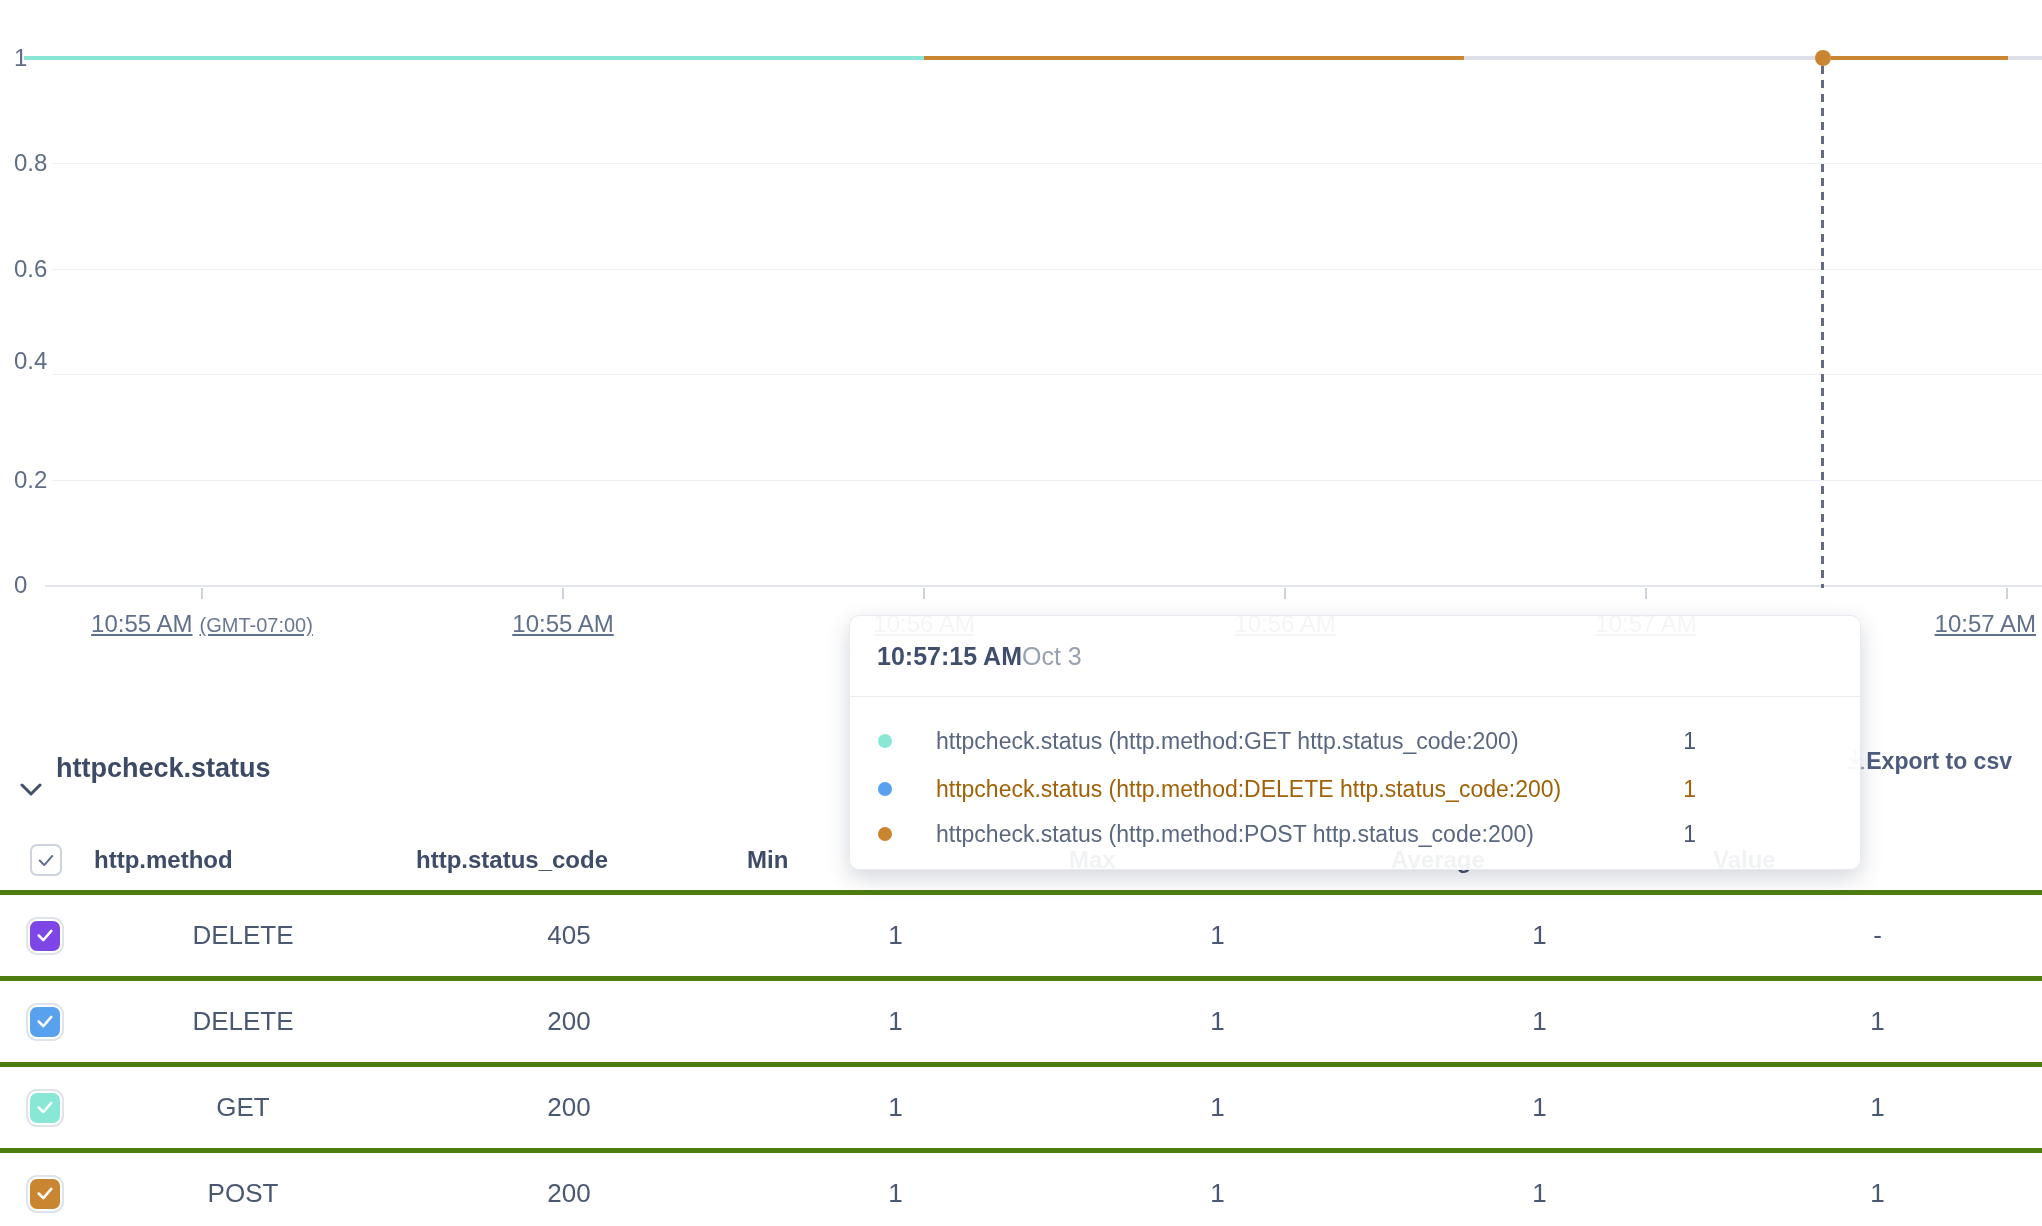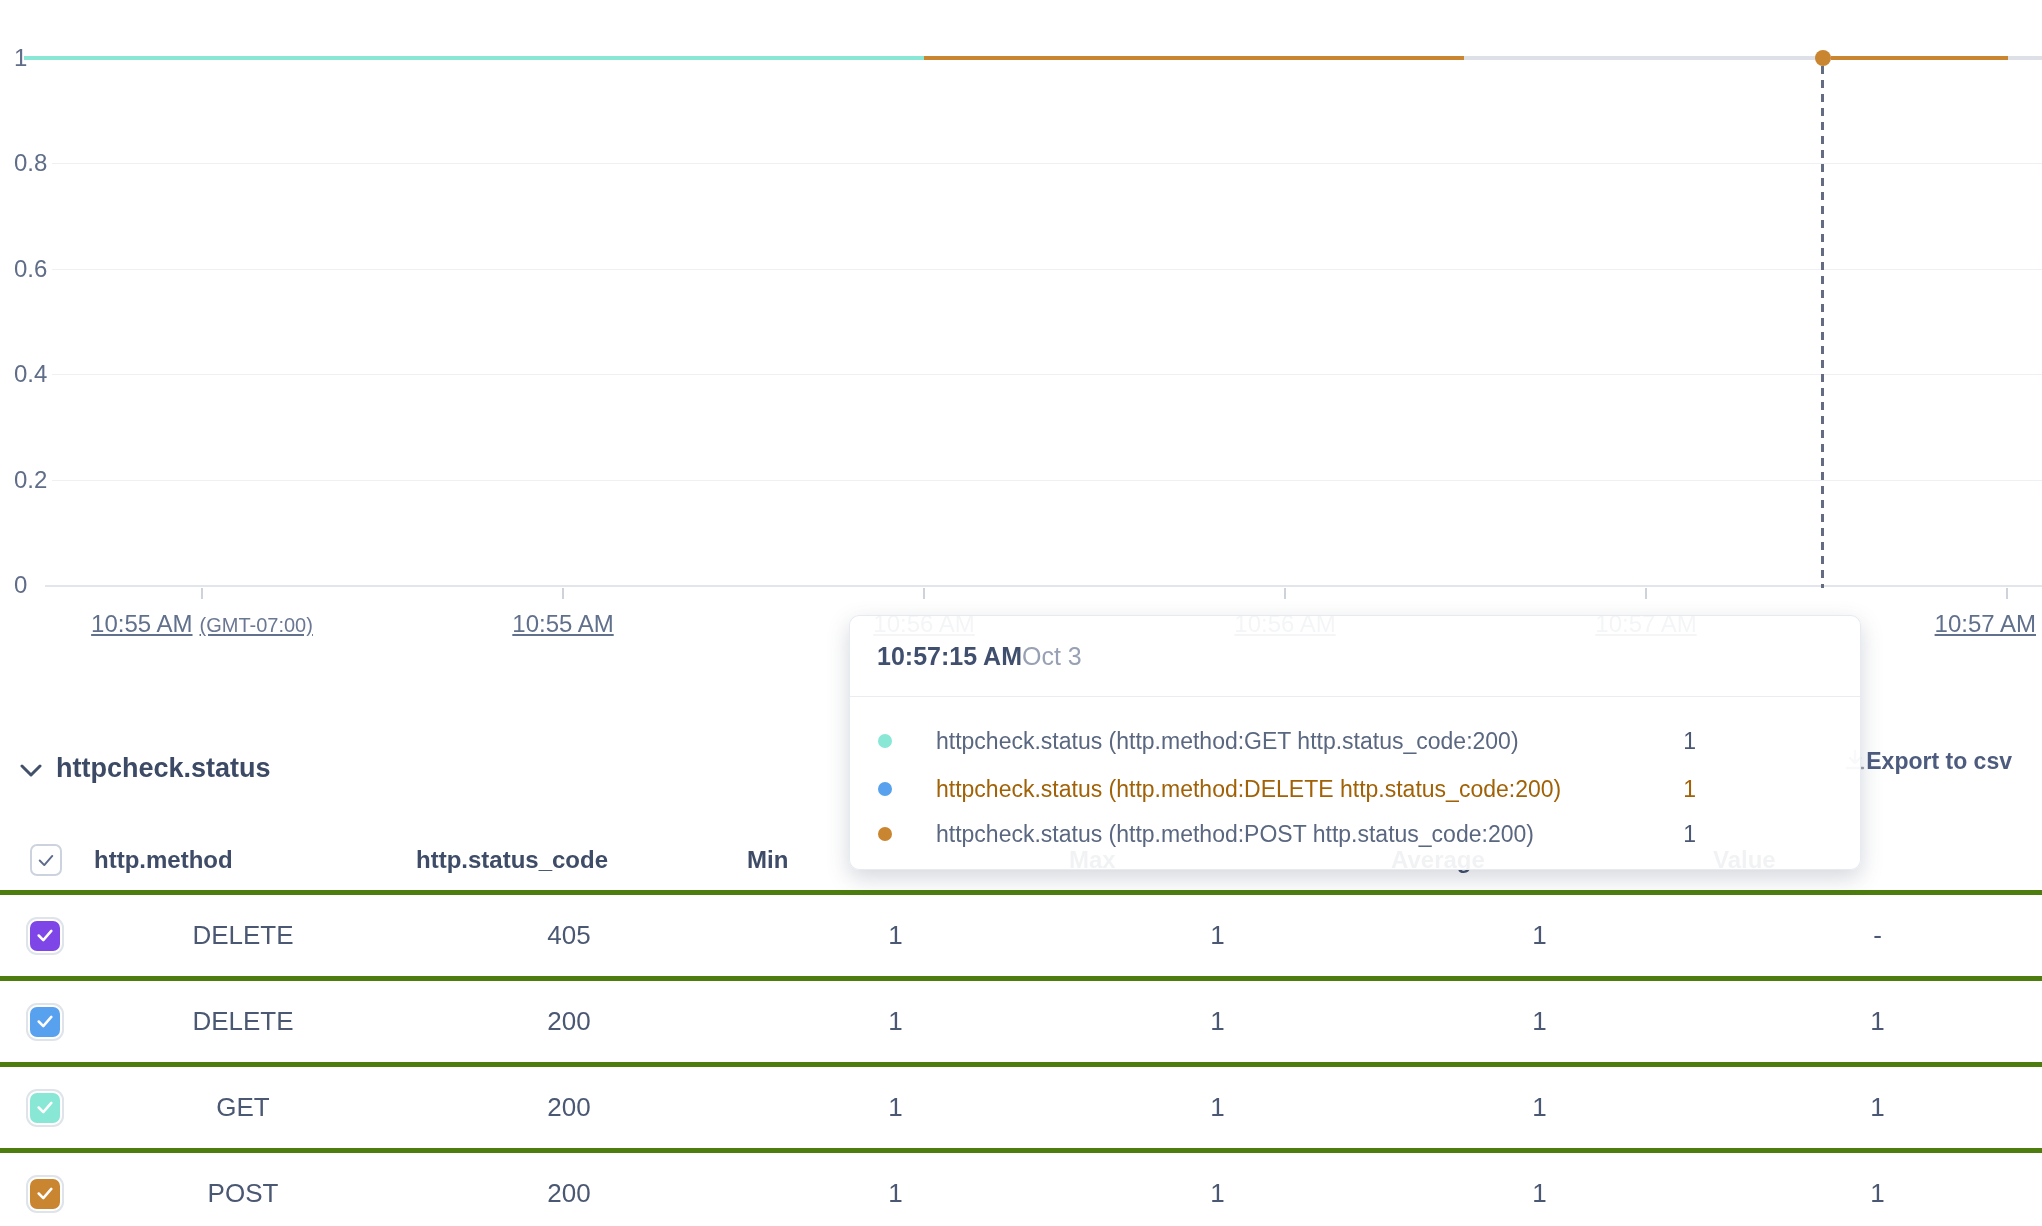--- a/index.html
+++ b/index.html
@@ -17,21 +17,21 @@
   .xlab{position:absolute;top:610px;height:28px;line-height:28px;font-size:24px;color:#61708c;
         white-space:nowrap;transform:translateX(-50%);text-decoration:underline;}
   .xlab .tz{font-size:20px;color:#6b7893;margin-left:7px;}
   .xlab.right-clamp{transform:none;right:6px;}
   .seg{position:absolute;top:56px;height:4px;}
   .dot{position:absolute;width:16px;height:16px;border-radius:50%;top:50px;}
   .crosshair{position:absolute;top:66px;left:1821px;width:3px;height:522px;
     background:repeating-linear-gradient(180deg,#636c82 0 8px,transparent 8px 14px);}
   
   .section-row{position:absolute;left:0;top:740px;width:2042px;height:60px;}
-  .section-title{position:absolute;left:20px;top:0;display:flex;align-items:center;gap:14px;cursor:pointer;}
+  .section-title{position:absolute;left:20px;top:0;display:flex;align-items:flex-end;gap:14px;cursor:pointer;}
   .section-title .chev{display:flex;align-items:center;padding-top:4px;}
   .section-title .t{font-size:27px;font-weight:700;color:#3c4a66;line-height:56px;}
   .export{position:absolute;right:30px;top:8px;display:flex;align-items:flex-end;z-index:1;}
   .export .lbl{font-size:23px;font-weight:700;color:#4d5b7e;white-space:nowrap;}
   
   .tbl{position:absolute;left:0;top:830px;width:2042px;z-index:1;}
   .trow{display:grid;grid-template-columns:70px 322px 330px 322px 322px 322px 1fr;
         align-items:center;border-bottom:5px solid #4d7c0f;}
   .trow.head{height:60px;}
   .trow.body{height:81px;text-align:center;}
@@ -67,21 +67,21 @@
     <div class="gridline" style="top:58px"></div>
     <div class="gridline" style="top:163px"></div>
     <div class="gridline" style="top:269px"></div>
     <div class="gridline" style="top:374px"></div>
     <div class="gridline" style="top:480px"></div>
     <div class="axisline" style="top:585px"></div>
 
     <div class="ylab" style="top:45px">1</div>
     <div class="ylab" style="top:150px">0.8</div>
     <div class="ylab" style="top:256px">0.6</div>
-    <div class="ylab" style="top:361px">0.4</div>
+    <div class="ylab" style="top:348px">0.4</div>
     <div class="ylab" style="top:467px">0.2</div>
     <div class="ylab" style="top:572px">0</div>
 
     <div class="xtick" style="left:201px"></div>
     <div class="xtick" style="left:562px"></div>
     <div class="xtick" style="left:923px"></div>
     <div class="xtick" style="left:1284px"></div>
     <div class="xtick" style="left:1645px"></div>
     <div class="xtick" style="left:2006px"></div>
 

